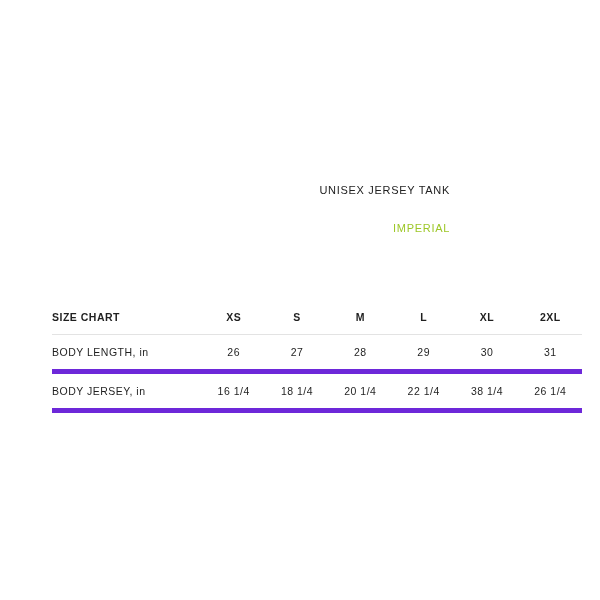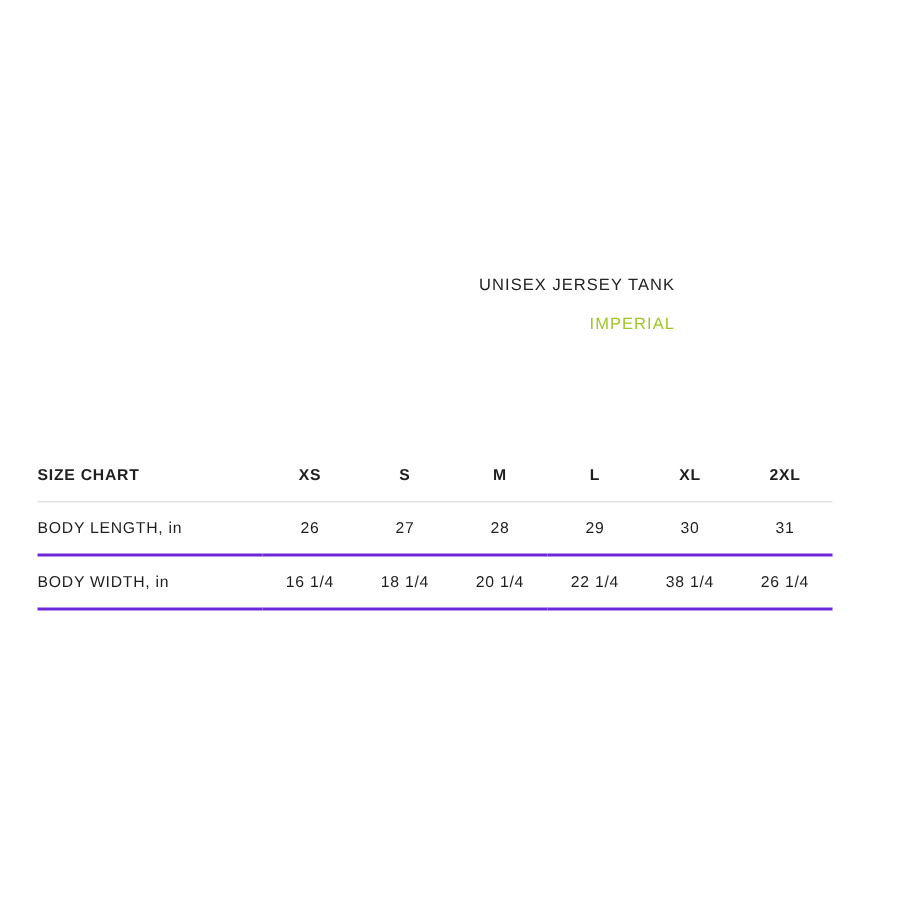--- a/index.html
+++ b/index.html
@@ -27,41 +27,41 @@
     text-align: right;
   }
   .product-title {
     font-size: 11px;
     letter-spacing: 0.7px;
     color: #222222;
     font-weight: 400;
     line-height: 16px;
   }
   .unit-label {
-    margin-top: 10px;
+    margin-top: 22px;
     font-size: 11px;
     letter-spacing: 0.7px;
     color: #9dc727;
     font-weight: 400;
     line-height: 16px;
   }
   .table-wrap {
     position: absolute;
     top: 300px;
-    left: 25px;
+    left: 52px;
     width: 530px;
   }
   table.size-table {
     border-collapse: collapse;
     width: 530px;
     table-layout: fixed;
   }
   table.size-table th,
   table.size-table td {
-    border-bottom: 2px solid #6d28d9;
+    border-bottom: 5px solid #6d28d9;
     padding: 0;
     height: 34px;
     vertical-align: middle;
     font-size: 10.5px;
     letter-spacing: 0.5px;
     color: #1f1f1f;
   }
   table.size-table thead th {
     border-bottom: 1px solid #e3e3e3;
   }
@@ -115,21 +115,21 @@
         <tr>
           <td class="row-label">BODY LENGTH, in</td>
           <td class="value-cell">26</td>
           <td class="value-cell">27</td>
           <td class="value-cell">28</td>
           <td class="value-cell">29</td>
           <td class="value-cell">30</td>
           <td class="value-cell">31</td>
         </tr>
         <tr>
-          <td class="row-label">BODY WIDTH, in</td>
+          <td class="row-label">BODY JERSEY, in</td>
           <td class="value-cell">16 1/4</td>
           <td class="value-cell">18 1/4</td>
           <td class="value-cell">20 1/4</td>
           <td class="value-cell">22 1/4</td>
           <td class="value-cell">38 1/4</td>
           <td class="value-cell">26 1/4</td>
         </tr>
       </tbody>
     </table>
   </div>

